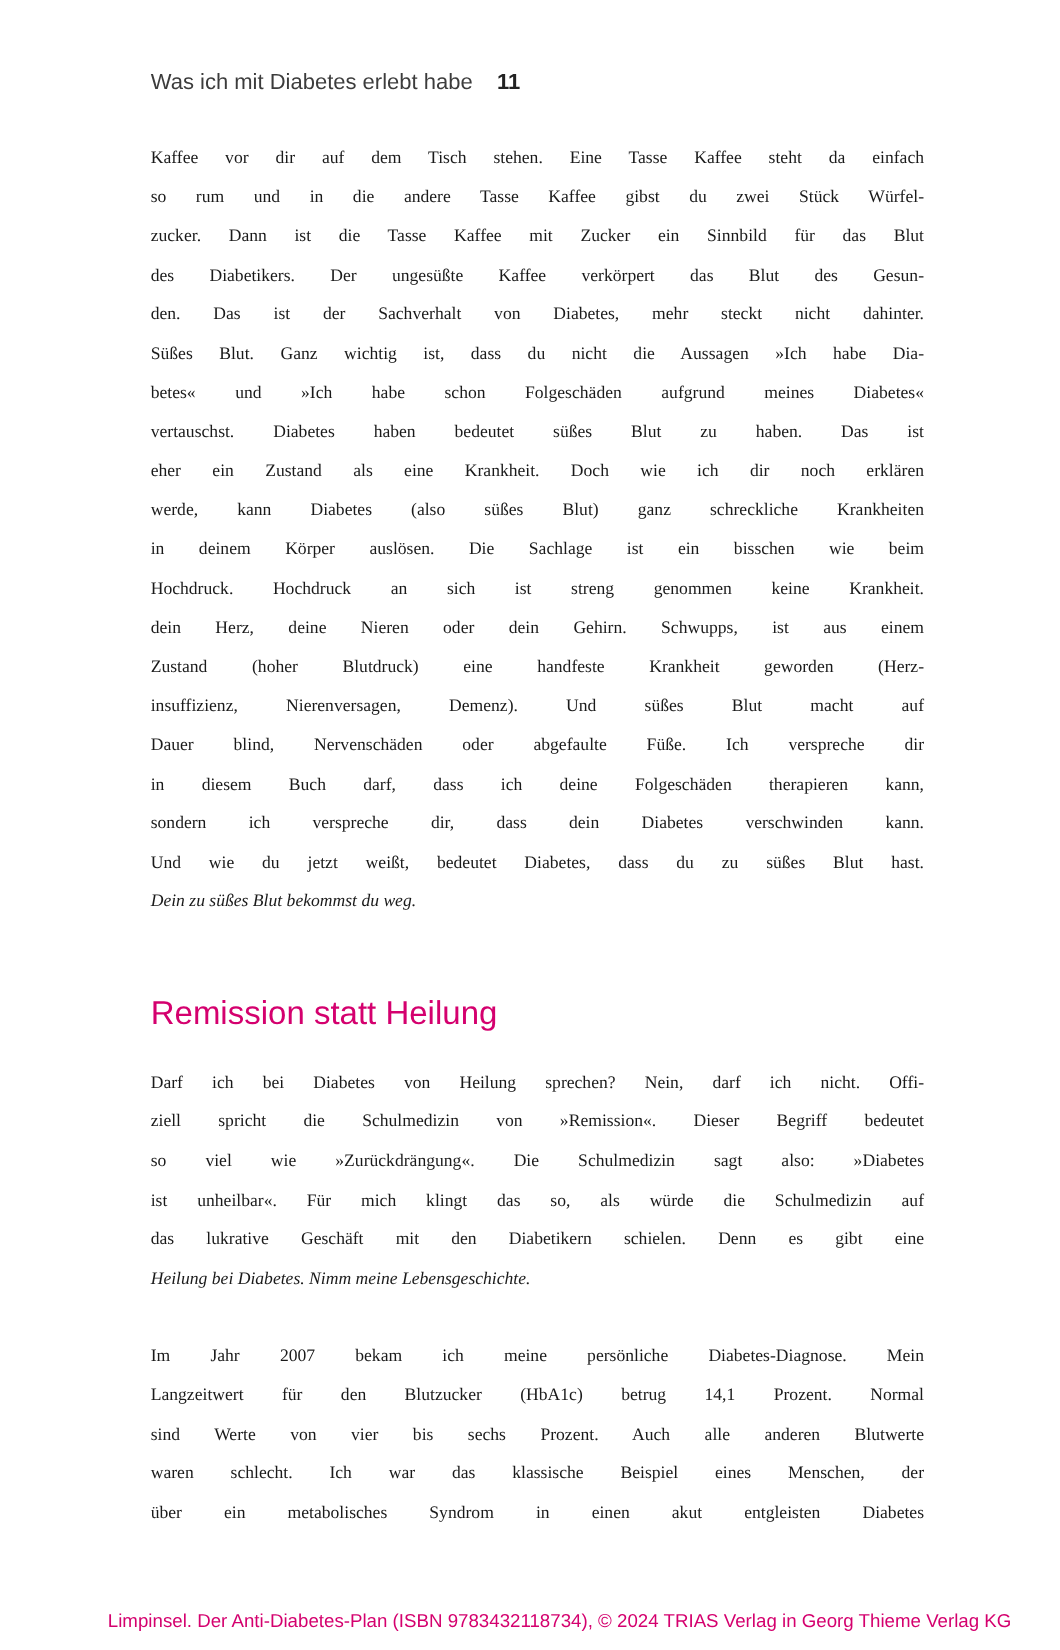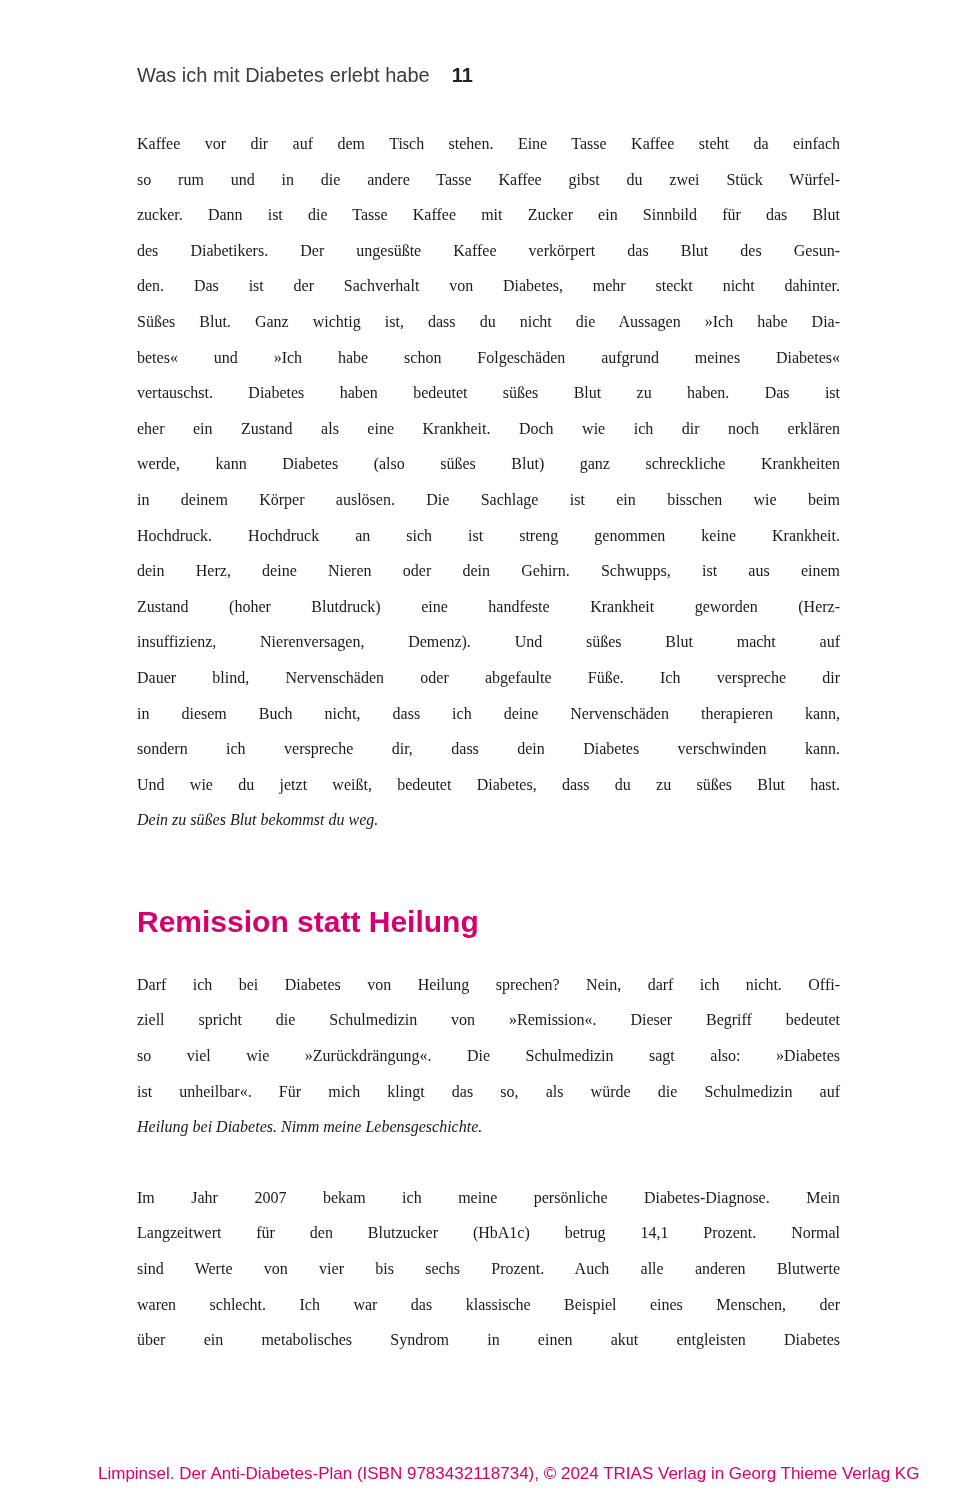--- a/index.html
+++ b/index.html
@@ -49,21 +49,21 @@
   }
   .para .line.last {
     text-align-last: left;
     font-style: italic;
   }
   .section-heading {
     margin-top: 67px;
     margin-bottom: 28px;
     font-family: "Liberation Sans", "DejaVu Sans", sans-serif;
     font-size: 30px;
-    font-weight: bold;
+    font-weight: normal;
     color: var(--accent, #d4006e);
     letter-spacing: 0;
   }
   .credit-line {
     position: absolute;
     left: 98px;
     bottom: 16px;
     font-family: "Liberation Sans", "DejaVu Sans", sans-serif;
     font-size: 17px;
     color: var(--accent, #d4006e);
@@ -91,33 +91,34 @@
         <div class="line">betes« und »Ich habe schon Folgeschäden aufgrund meines Diabetes«</div>
         <div class="line">vertauschst. Diabetes haben bedeutet süßes Blut zu haben. Das ist</div>
         <div class="line">eher ein Zustand als eine Krankheit. Doch wie ich dir noch erklären</div>
         <div class="line">werde, kann Diabetes (also süßes Blut) ganz schreckliche Krankheiten</div>
         <div class="line">in deinem Körper auslösen. Die Sachlage ist ein bisschen wie beim</div>
         <div class="line">Hochdruck. Hochdruck an sich ist streng genommen keine Krankheit.</div>
         <div class="line">dein Herz, deine Nieren oder dein Gehirn. Schwupps, ist aus einem</div>
         <div class="line">Zustand (hoher Blutdruck) eine handfeste Krankheit geworden (Herz-</div>
         <div class="line">insuffizienz, Nierenversagen, Demenz). Und süßes Blut macht auf</div>
         <div class="line">Dauer blind, Nervenschäden oder abgefaulte Füße. Ich verspreche dir</div>
-        <div class="line">in diesem Buch nicht, dass ich deine Nervenschäden therapieren kann,</div>
+        <div class="line">in diesem Buch darf, dass ich deine Folgeschäden therapieren kann,</div>
         <div class="line">sondern ich verspreche dir, dass dein Diabetes verschwinden kann.</div>
         <div class="line">Und wie du jetzt weißt, bedeutet Diabetes, dass du zu süßes Blut hast.</div>
         <div class="line last">Dein zu süßes Blut bekommst du weg.</div>
       </div>
 
     <h2 class="section-heading">Remission statt Heilung</h2>
 
     <div class="para">
         <div class="line">Darf ich bei Diabetes von Heilung sprechen? Nein, darf ich nicht. Offi-</div>
         <div class="line">ziell spricht die Schulmedizin von »Remission«. Dieser Begriff bedeutet</div>
         <div class="line">so viel wie »Zurückdrängung«. Die Schulmedizin sagt also: »Diabetes</div>
         <div class="line">ist unheilbar«. Für mich klingt das so, als würde die Schulmedizin auf</div>
+        <div class="line">das lukrative Geschäft mit den Diabetikern schielen. Denn es gibt eine</div>
         <div class="line last">Heilung bei Diabetes. Nimm meine Lebensgeschichte.</div>
       </div>
 
     <div class="para">
         <div class="line">Im Jahr 2007 bekam ich meine persönliche Diabetes-Diagnose. Mein</div>
         <div class="line">Langzeitwert für den Blutzucker (HbA1c) betrug 14,1 Prozent. Normal</div>
         <div class="line">sind Werte von vier bis sechs Prozent. Auch alle anderen Blutwerte</div>
         <div class="line">waren schlecht. Ich war das klassische Beispiel eines Menschen, der</div>
         <div class="line">über ein metabolisches Syndrom in einen akut entgleisten Diabetes</div>
       </div>

